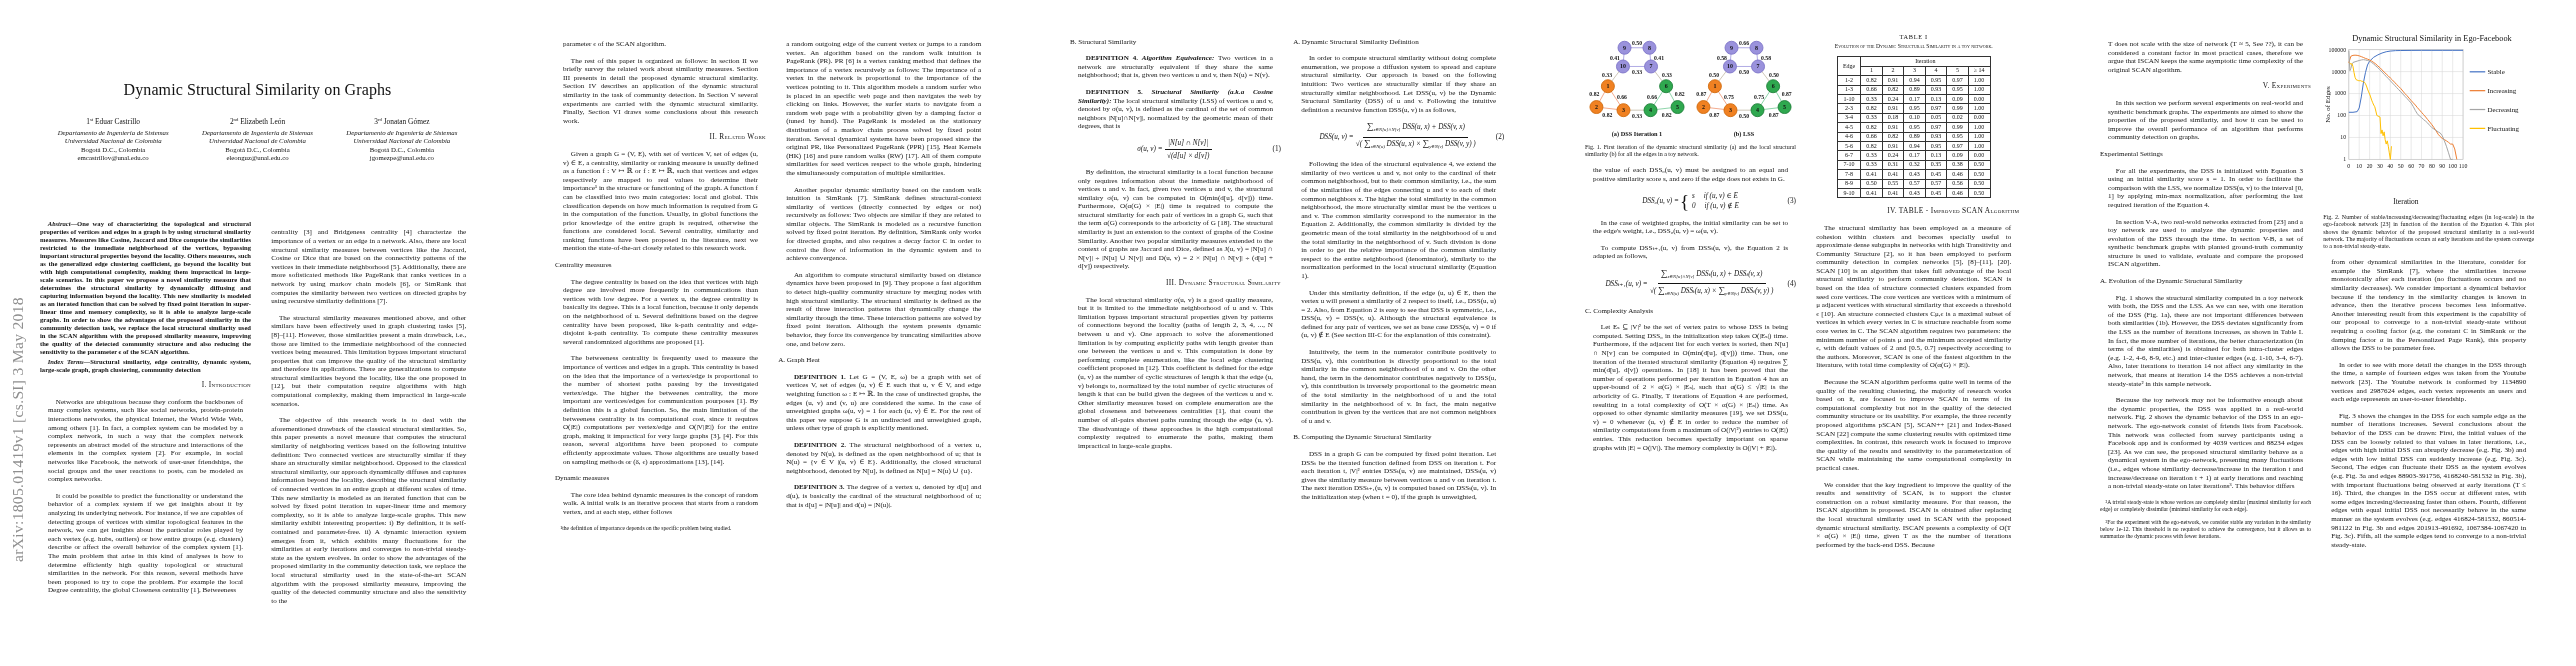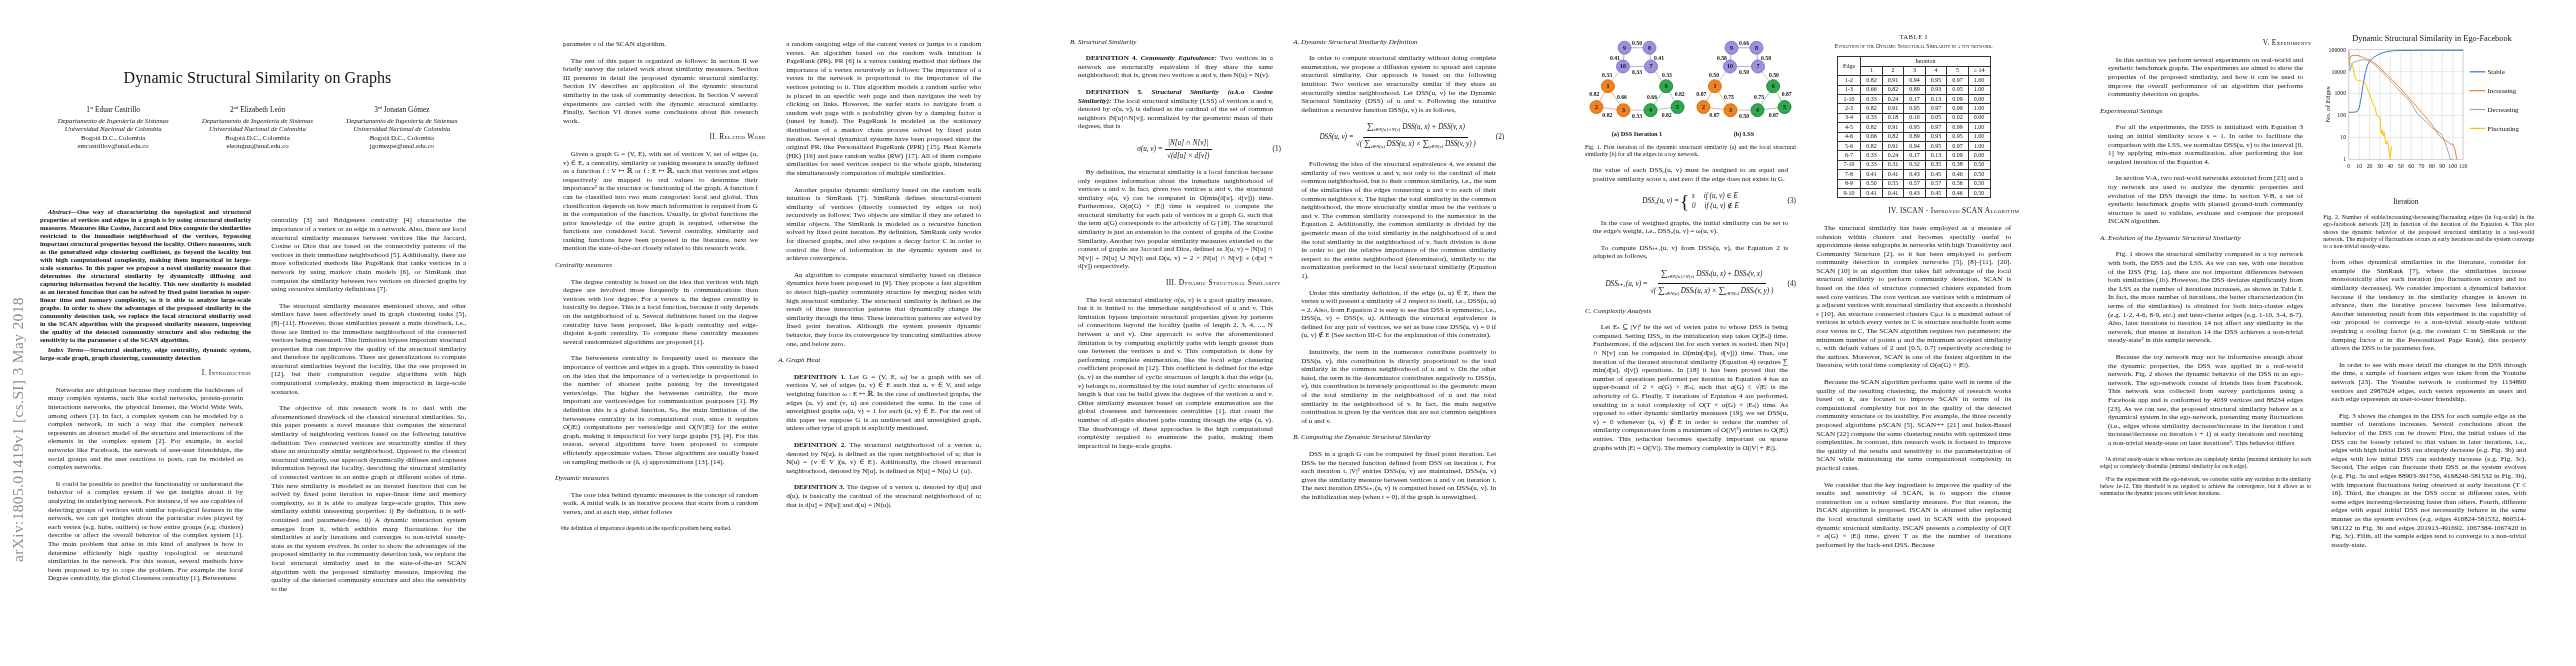--- a/index.html
+++ b/index.html
@@ -1,35 +1,35 @@
 <!DOCTYPE html>
 <html style="font-size:9px"><head>
 <meta charset="utf-8">
 <style>
   html,body{margin:0;padding:0;background:#ffffff;}
   body{width:2576px;height:667px;overflow:hidden;font-family:"Liberation Serif","DejaVu Serif",serif;color:#121212;}
   .canvas{display:flex;width:2576px;height:667px;background:#fff;}
   .page{position:relative;width:515px;height:667px;flex:none;box-sizing:border-box;padding:32px 40px 0 40px;overflow:hidden;background:#fff;}
   .page1{padding-top:0;}
-  .title{font-size:16px;font-weight:normal;text-align:center;margin:0;padding-top:69px;letter-spacing:0.1px;}
+  .title{font-size:16px;font-weight:normal;text-align:center;margin:12px;padding-top:69px;letter-spacing:0.1px;}
   .authors{display:flex;justify-content:space-between;margin:16.7px 1.1px 0 1.1px;}
   .author{text-align:center;font-size:6.8px;line-height:8.4px;width:33.3%;}
   .a-name{font-size:7.4px;margin-bottom:2.2px;}
   .a-name sup{font-size:4.7px;}
   .i{font-style:italic;}
   .cols{display:flex;gap:12.2px;margin-top:0;}
   .page1 .cols{margin-top:58px;}
   .col{width:211px;flex:none;font-size:7.1px;line-height:8.6px;text-align:justify;height:602px;overflow:hidden;}
   .page1 .col{height:440px;}
   .para{margin:8px;text-indent:7.8px;}
   .para.ni{text-indent:0;}
   .abspara{font-weight:bold;font-size:6.6px;line-height:8px;text-indent:7.8px;margin:0 0 1.7px 0;}
   .abslead{font-style:italic;}
   .h1{font-variant:small-caps;text-align:right;font-size:7.4px;letter-spacing:0.3px;margin:7.2px 0 5px 0;font-weight:normal;}
-  .h2{font-style:italic;margin:5.6px 0 3.3px 0;font-size:7.1px;text-align:left;}
+  .h2{margin:5.6px 0 3.3px 0;font-size:7.1px;text-align:left;}
   .figcap{font-size:6px;line-height:7.2px;margin:5.6px 0 6.7px 0;text-align:justify;}
   .footnote{font-size:5.6px;line-height:7px;margin-top:6.7px;text-indent:5.6px;text-align:justify;}
   .eq{display:flex;align-items:center;justify-content:center;position:relative;margin:7.8px 0;font-style:italic;font-size:7.2px;line-height:8.3px;}
   .eq .tag{position:absolute;right:0;font-style:normal;}
   .frac{display:inline-flex;flex-direction:column;align-items:center;margin:0 2.2px;}
   .frac .num{padding:0 3.3px 1.7px 3.3px;border-bottom:0.6px solid #121212;white-space:nowrap;}
   .frac .den{padding-top:1.7px;white-space:nowrap;}
   .sum{font-size:9.4px;font-style:normal;}
   .eq sub{font-size:4.7px;}
   .cases{display:inline-flex;flex-direction:column;gap:1.1px;margin-left:1.7px;}
@@ -116,21 +116,21 @@
           <div class="para defpara"><b>DEFINITION 2.</b> The structural neighborhood of a vertex u, denoted by N(u), is defined as the open neighborhood of u; that is N(u) = {v ∈ V |(u, v) ∈ E}. Additionally, the closed structural neighborhood, denoted by N[u], is defined as N[u] = N(u) ∪ {u}.</div>
           <div class="para defpara"><b>DEFINITION 3.</b> The degree of a vertex u, denoted by d[u] and d(u), is basically the cardinal of the structural neighborhood of u; that is d[u] = |N[u]| and d(u) = |N(u)|.</div>
         </div>
     </div>
   </section>
 
   <section class="page">
     <div class="cols">
       <div class="col">
           <div class="h2">B. Structural Similarity</div>
-          <div class="para defpara"><b>DEFINITION 4.</b> <b><i>Community Equivalence:</i></b> Two vertices in a network are structurally equivalent if they share the same neighborhood; that is, given two vertices u and v, then N(u) = N(v).</div>
+          <div class="para defpara"><b>DEFINITION 4.</b> <b><i>Algorithm Equivalence:</i></b> Two vertices in a network are structurally equivalent if they share the same neighborhood; that is, given two vertices u and v, then N(u) = N(v).</div>
           <div class="para defpara"><b>DEFINITION 5.</b> <b><i>Structural Similarity (a.k.a Cosine Similarity):</i></b> The local structural similarity (LSS) of vertices u and v, denoted by σ(u, v), is defined as the cardinal of the set of common neighbors |N[u]∩N[v]|, normalized by the geometric mean of their degrees, that is</div>
           <div class="eq">
             <span>σ(u, v) = </span>
             <span class="frac">
               <span class="num">|N[u] ∩ N[v]|</span>
               <span class="den">√(d[u] × d[v])</span>
             </span>
             <span class="tag">(1)</span>
           </div>
           <div class="para">By definition, the structural similarity is a local function because only requires information about the inmediate neighborhood of vertices u and v. In fact, given two vertices u and v, the structural similairy σ(u, v) can be computed in O(min(d[u], d[v])) time. Furthermore, O(α(G) × |E|) time is required to compute the structural similarity for each pair of vertices in a graph G, such that the term α(G) corresponds to the arboricity of G [18]. The structural similarity is just an extension to the context of graphs of the Cosine Similarity. Another two popular similarity measures extended to the context of graphs are Jaccard and Dice, defined as J(u, v) = |N[u] ∩ N[v]| ÷ |N[u] ∪ N[v]| and D(u, v) = 2 × |N[u] ∩ N[v]| ÷ (d[u] + d[v]) respectively.</div>
@@ -419,31 +419,32 @@
                   <td>0.41</td>
                   <td>0.41</td>
                   <td>0.43</td>
                   <td>0.45</td>
                   <td>0.46</td>
                   <td>0.50</td>
                 </tr>
               </tbody>
             </table>
           </div>
-          <div class="h1">IV. ISCAN - Improved SCAN Algorithm</div>
+          <div class="h1">IV. TABLE - Improved SCAN Algorithm</div>
           <div class="para">The structural similarity has been employed as a measure of cohesion within clusters and becomes specially useful to approximate dense subgraphs in networks with high Transitivity and Community Structure [2], so it has been employed to perform community detection in complex networks [5], [8]–[11], [20]. SCAN [10] is an algorithm that takes full advantage of the local structural similarity to perform community detection. SCAN is based on the idea of structure connected clusters expanded from seed core vertices. The core vertices are vertices with a minimum of μ adjacent vertices with structural similarity that exceeds a threshold ϵ [10]. An structure connected clusters Cμ,ϵ is a maximal subset of vertices in which every vertex in C is structure reachable from some core vertex in C. The SCAN algorithm requires two parameters: the minimum number of points μ and the minimum accepted similarity ϵ, with default values of 2 and [0.5, 0.7] respectively according to the authors. Moreover, SCAN is one of the fastest algorithm in the literature, with total time complexity of O(α(G) × |E|).</div>
           <div class="para">Because the SCAN algorithm performs quite well in terms of the quality of the resulting clustering, the majority of research works based on it, are focused to improve SCAN in terms of its computational complexity but not in the quality of the detected community structure or its usability. For example, the three recently proposed algorithms pSCAN [5], SCAN++ [21] and Index-Based SCAN [22] compute the same clustering results with optimized time complexities. In contrast, this research work is focused to improve the quality of the results and sensitivity to the parameterization of SCAN while maintaining the same computational complexity in practical cases.</div>
           <div class="para">We consider that the key ingredient to improve the quality of the results and sensitivity of SCAN, is to support the cluster construction on a robust similarity measure. For that reason, the ISCAN algorithm is proposed. ISCAN is obtained after replacing the local structural similarity used in SCAN with the proposed dynamic structural similarity. ISCAN presents a complexity of O(T × α(G) × |E|) time, given T as the the number of iterations performed by the back-end DSS. Because</div>
         </div>
     </div>
   </section>
 
   <section class="page">
     <div class="cols">
       <div class="col">
+          <div class="para ni">T does not scale with the size of network (T ≈ 5, See ??), it can be considered a constant factor in most practical cases, therefore we argue that ISCAN keeps the same asymptotic time complexity of the original SCAN algorithm.</div>
           <div class="h1">V. Experiments</div>
           <div class="para">In this section we perform several experiments on real-world and synthetic benchmark graphs. The experiments are aimed to show the properties of the proposed similarity, and how it can be used to improve the overall performance of an algorithm that performs community detection on graphs.</div>
           <div class="h2">Experimental Settings</div>
           <div class="para">For all the experiments, the DSS is initialized with Equation 3 using an initial similarity score s = 1. In order to facilitate the comparison with the LSS, we normalize DSS(u, v) to the interval [0, 1] by applying min-max normalization, after performing the last required iteration of the Equation 4.</div>
           <div class="para">In section V-A, two real-wold networks extracted from [23] and a toy network are used to analyze the dynamic properties and evolution of the DSS through the time. In section V-B, a set of synthetic benchmark graphs with planted ground-truth community structure is used to validate, evaluate and compare the proposed ISCAN algorithm.</div>
           <div class="h2">A. Evolution of the Dynamic Structural Similarity</div>
           <div class="para">Fig. 1 shows the structural similarity computed in a toy network with both, the DSS and the LSS. As we can see, with one iteration of the DSS (Fig. 1a), there are not important differences between both similarities (1b). However, the DSS deviates significantly from the LSS as the number of iterations increases, as shown in Table I. In fact, the more number of iterations, the better characterization (in terms of the similarities) is obtained for both intra-cluster edges (e.g. 1-2, 4-6, 8-9, etc.) and inter-cluster edges (e.g. 1-10, 3-4, 6-7). Also, later iterations to iteration 14 not affect any similarity in the network, that means at iteration 14 the DSS achieves a non-trivial steady-state² in this sample network.</div>
           <div class="para">Because the toy network may not be informative enough about the dynamic properties, the DSS was applied in a real-world network. Fig. 2 shows the dynamic behavior of the DSS in an ego-network. The ego-network consist of friends lists from Facebook. This network was collected from survey participants using a Facebook app and is conformed by 4039 vertices and 88234 edges [23]. As we can see, the proposed structural similarity behave as a dynamical system in the ego-network, presenting many fluctuations (i.e., edges whose similarity decrease/increase in the iteration t and increase/decrease on iteration t + 1) at early iterations and reaching a non-trivial steady-state on later iterations³. This behavior differs</div>
           <div class="footnote">²A trivial steady-state is whose vertices are completely similar (maximal similarity for each edge) or completely dissimilar (minimal similarity for each edge).</div>
           <div class="footnote">³For the experiment with the ego-network, we consider stable any variation in the similarity below 1e-12. This threshold is no required to achieve the convergence, but it allows us to summarize the dynamic process with fewer iterations.</div>

